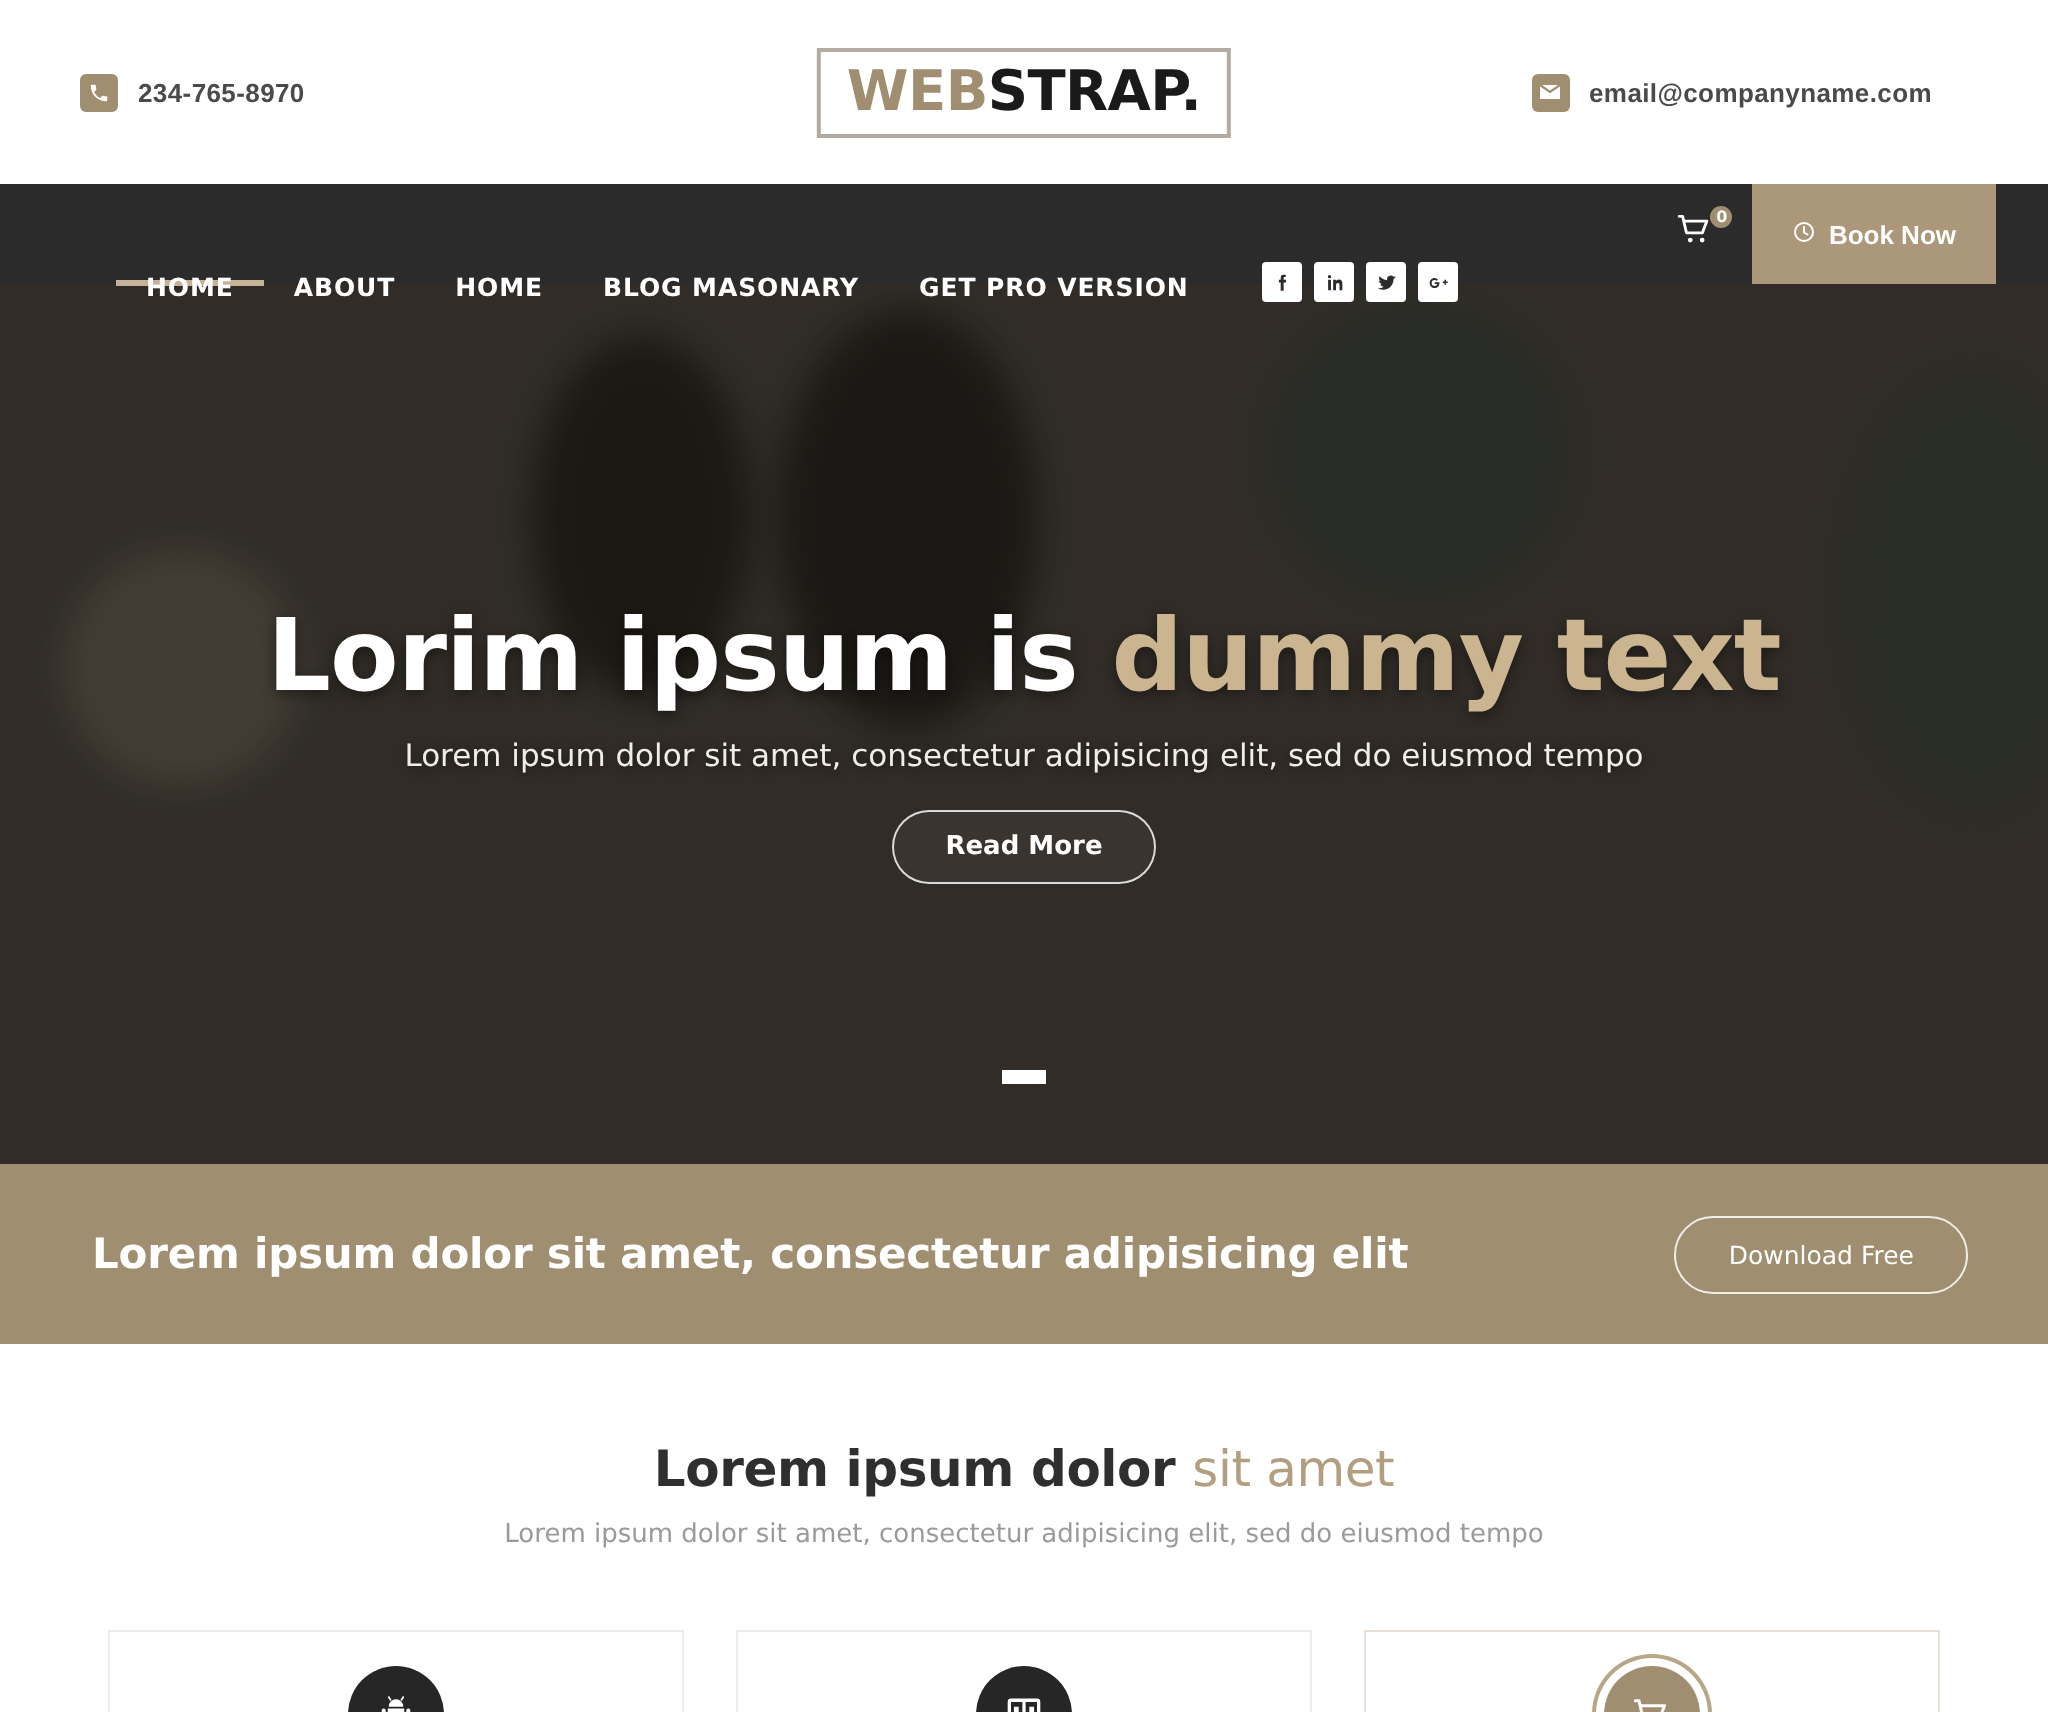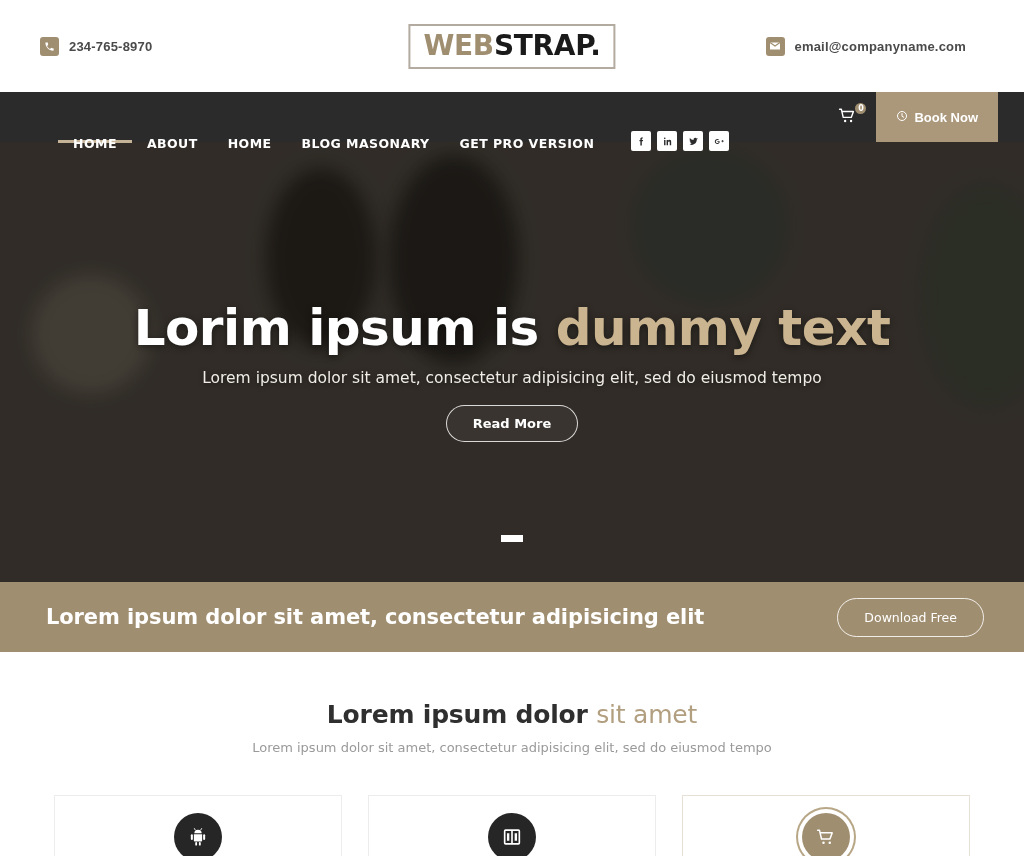--- a/index.html
+++ b/index.html
@@ -283,21 +283,21 @@
   }
   .dot {
     width: 22px; height: 7px;
     background: rgba(255,255,255,.45);
     cursor: pointer;
   }
   .dot.on { background: #ffffff; }
 
   
   .cta {
-    height: 70px;
+    height: 90px;
     background: #a08e70;
     display: flex;
     align-items: center;
     padding: 0 40px 0 46px;
   }
   .cta-text {
     color: #ffffff;
     font-size: 21px;
     font-weight: 600;
     letter-spacing: -0.1px;

